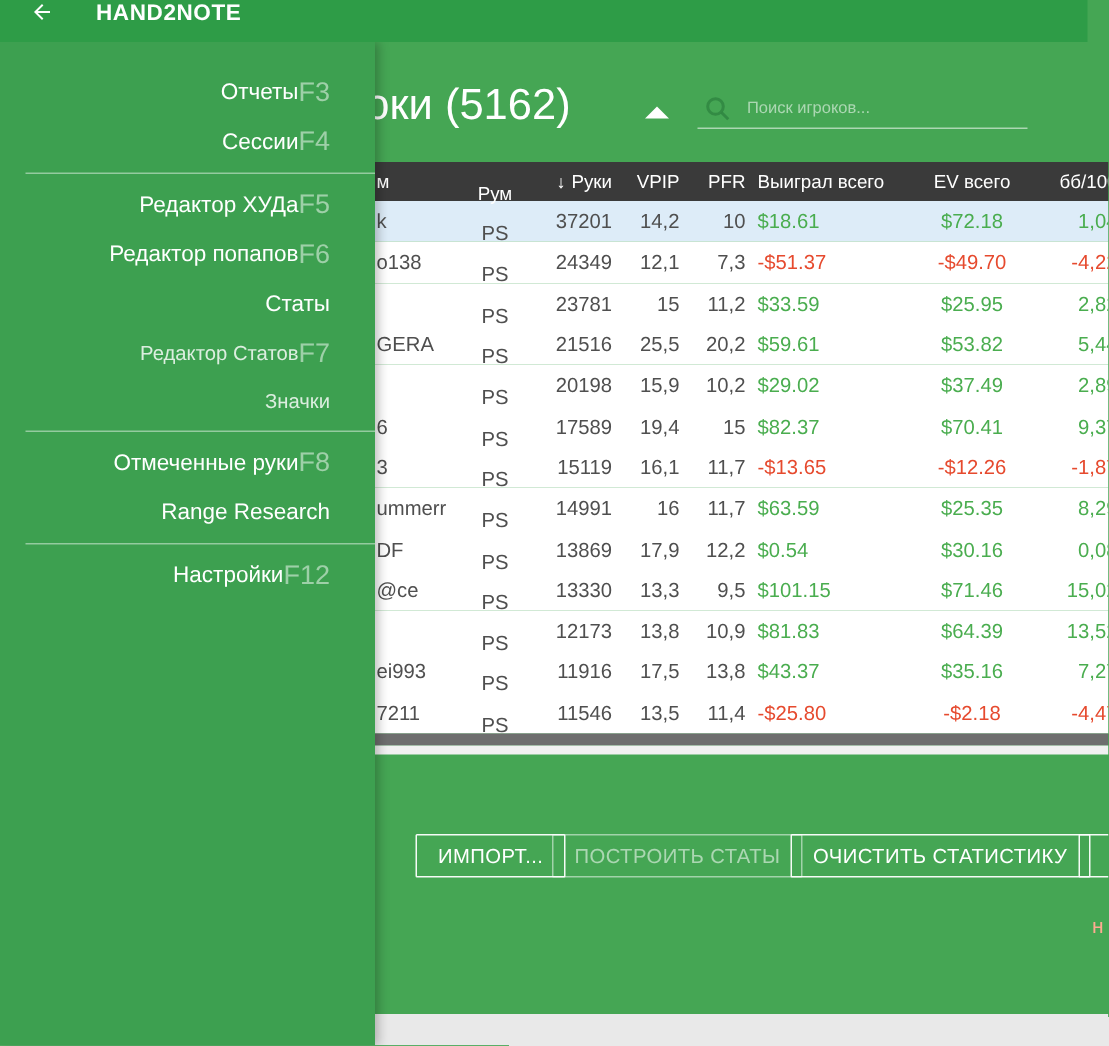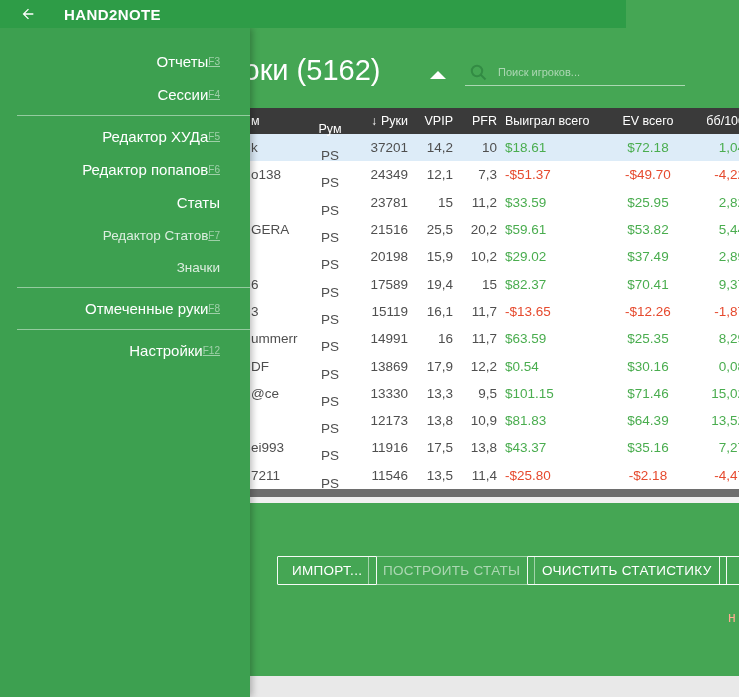--- a/index.html
+++ b/index.html
@@ -7,23 +7,23 @@
     width: 739px; height: 697px;
     overflow: hidden;
     background: #45a654;
     font-family: "Liberation Sans", sans-serif;
   }
   body { position: relative; }
 
   
   .appbar {
     position: absolute; top: 0; left: 0;
-    width: 626px; height: 28px;
+    width: 725px; height: 28px;
     background: #2e9c47;
-    display: flex; align-items: center;
+    display: flex; 
     z-index: 20;
   }
   .back-btn { margin-left: 18px; width: 20px; height: 16px; display: flex; align-items: center; cursor: pointer; }
   .appbar-title {
     margin-left: 26px; color: #fff;
     font-weight: bold; font-size: 15px; letter-spacing: 0.4px;
   }
 
   
   .drawer {
@@ -34,21 +34,21 @@
     z-index: 10;
     padding-top: 17px;
   }
   .mi {
     height: 33px;
     display: flex; align-items: center; justify-content: flex-end;
     padding: 0 30px 0 32px;
     color: #fff; font-size: 15px; cursor: pointer;
     white-space: nowrap;
   }
-  .mi .key { color: rgba(255,255,255,0.5); font-size: 10px; text-decoration: underline; }
+  .mi .key { color: rgba(255,255,255,0.5); font-size: 18px; }
   .mi.sub {
     height: 32px; padding-left: 48px;
     font-size: 13.5px; color: rgba(255,255,255,0.82);
   }
   .mdiv { border-top: 1px solid rgba(255,255,255,0.45); margin: 4px 0 4px 17px; }
 
   
   .main {
     position: absolute; top: 28px; left: 0;
     width: 739px; height: 669px;
@@ -350,20 +350,24 @@
   </div>
   <div class="mi sub">
     <span>Значки</span>
     <span class="key"></span>
   </div>
   <div class="mdiv"></div>
   <div class="mi">
     <span>Отмеченные руки</span>
     <span class="key">F8</span>
   </div>
+  <div class="mi">
+    <span>Range Research</span>
+    <span class="key"></span>
+  </div>
   <div class="mdiv"></div>
   <div class="mi">
     <span>Настройки</span>
     <span class="key">F12</span>
   </div>
 </div>
 
 <div class="appbar">
   <div class="back-btn">
     <svg width="20" height="16" viewBox="0 0 24 24">

